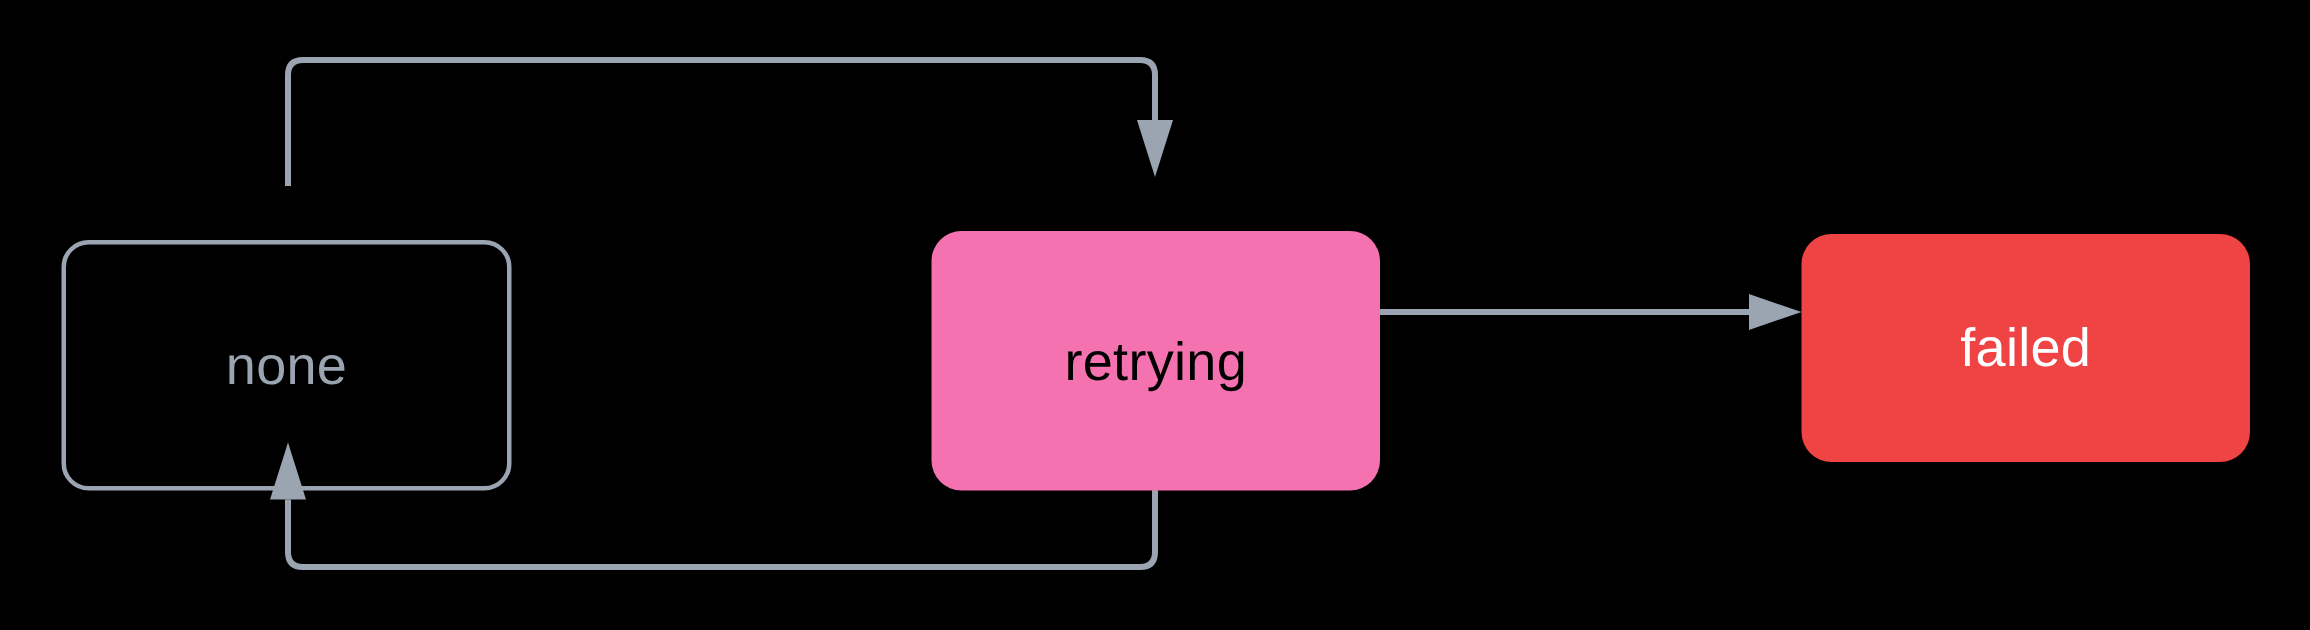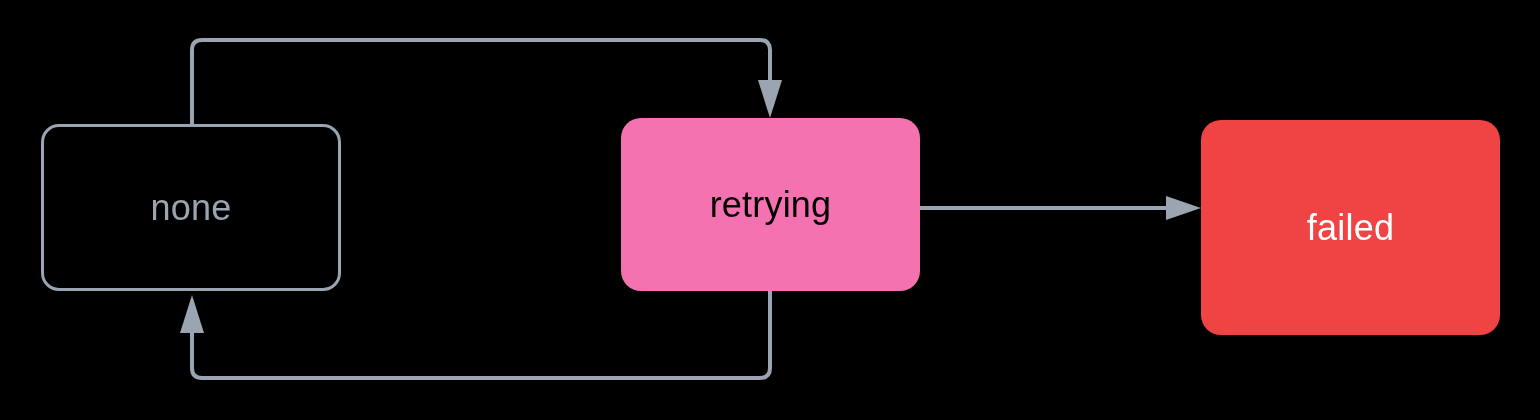--- a/index.html
+++ b/index.html
@@ -24,20 +24,21 @@
     width: 1540px;
     height: 420px;
   }
   .node {
     position: absolute;
     box-sizing: border-box;
     display: flex;
     align-items: center;
     justify-content: center;
     text-align: center;
+    margin-top: 36px;
   }
   .node-label {
     font-size: 36px;
     line-height: 1;
     letter-spacing: 0.2px;
     white-space: nowrap;
   }
 
   
   #node-none {
@@ -60,21 +61,21 @@
     background: #f472b0;
     border-radius: 20px;
   }
   #node-retrying .node-label { color: #000000; }
 
   
   #node-failed {
     left: 1201px;
     top: 120px;
     width: 299px;
-    height: 215px;
+    height: 152px;
     background: #f04343;
     border-radius: 20px;
   }
   #node-failed .node-label { color: #ffffff; }
 </style>
 </head>
 <body>
 
 <div id="diagram-canvas">
 

